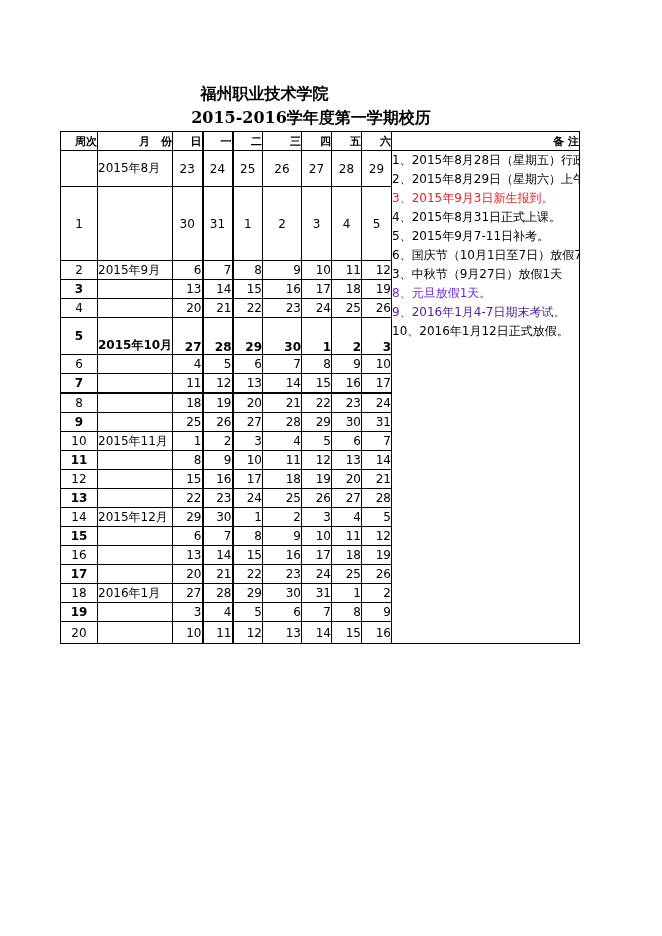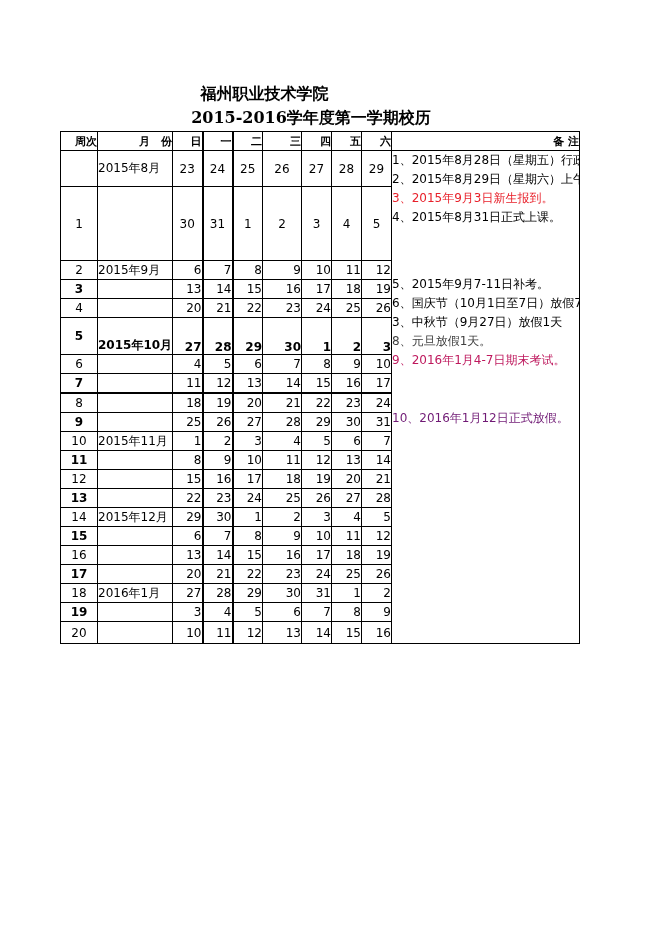--- a/index.html
+++ b/index.html
@@ -74,26 +74,26 @@
         <td class="num c thickL">25</td>
         <td class="num c">26</td>
         <td class="num c">27</td>
         <td class="num c">28</td>
         <td class="num c">29</td>
         <td class="remarks" rowspan="21">
           <span class="remark" style="color: rgb(0, 0, 0);">1、2015年8月28日（星期五）行政人员上班。</span>
           <span class="remark" style="color: rgb(0, 0, 0);">2、2015年8月29日（星期六）上午学生报到，教职工大会，部署新学期工作；下午各系（部、院）部署新学期工作。</span>
           <span class="remark red" style="color: rgb(232, 32, 42);">3、2015年9月3日新生报到。</span>
           <span class="remark" style="color: rgb(0, 0, 0);">4、2015年8月31日正式上课。</span>
-          <span class="remark" style="color: rgb(0, 0, 0); margin-top: 48px;">5、2015年9月7-11日补考。</span>
+          <span class="remark" style="color: rgb(0, 0, 0);">5、2015年9月7-11日补考。</span>
           <span class="remark" style="color: rgb(0, 0, 0);">6、国庆节（10月1日至7日）放假7天。</span>
           <span class="remark" style="color: rgb(0, 0, 0);">3、中秋节（9月27日）放假1天</span>
-          <span class="remark" style="color: #404040;">8、元旦放假1天。</span>
-          <span class="remark" style="color: #be185d;">9、2016年1月4-7日期末考试。</span>
-          <span class="remark" style="color: #701a75; margin-top: 39px;">10、2016年1月12日正式放假。</span>
+          <span class="remark" style="color: #6d28d9;">8、元旦放假1天。</span>
+          <span class="remark" style="color: #4c1d95;">9、2016年1月4-7日期末考试。</span>
+          <span class="remark" style="color: #000000;">10、2016年1月12日正式放假。</span>
         </td>
       </tr>
       <tr class="r1">
         <td class="wk">1</td>
         <td class="mon"></td>
         <td class="num c">30</td>
         <td class="num c thickL">31</td>
         <td class="num c thickL">1</td>
         <td class="num c">2</td>
         <td class="num c">3</td>

